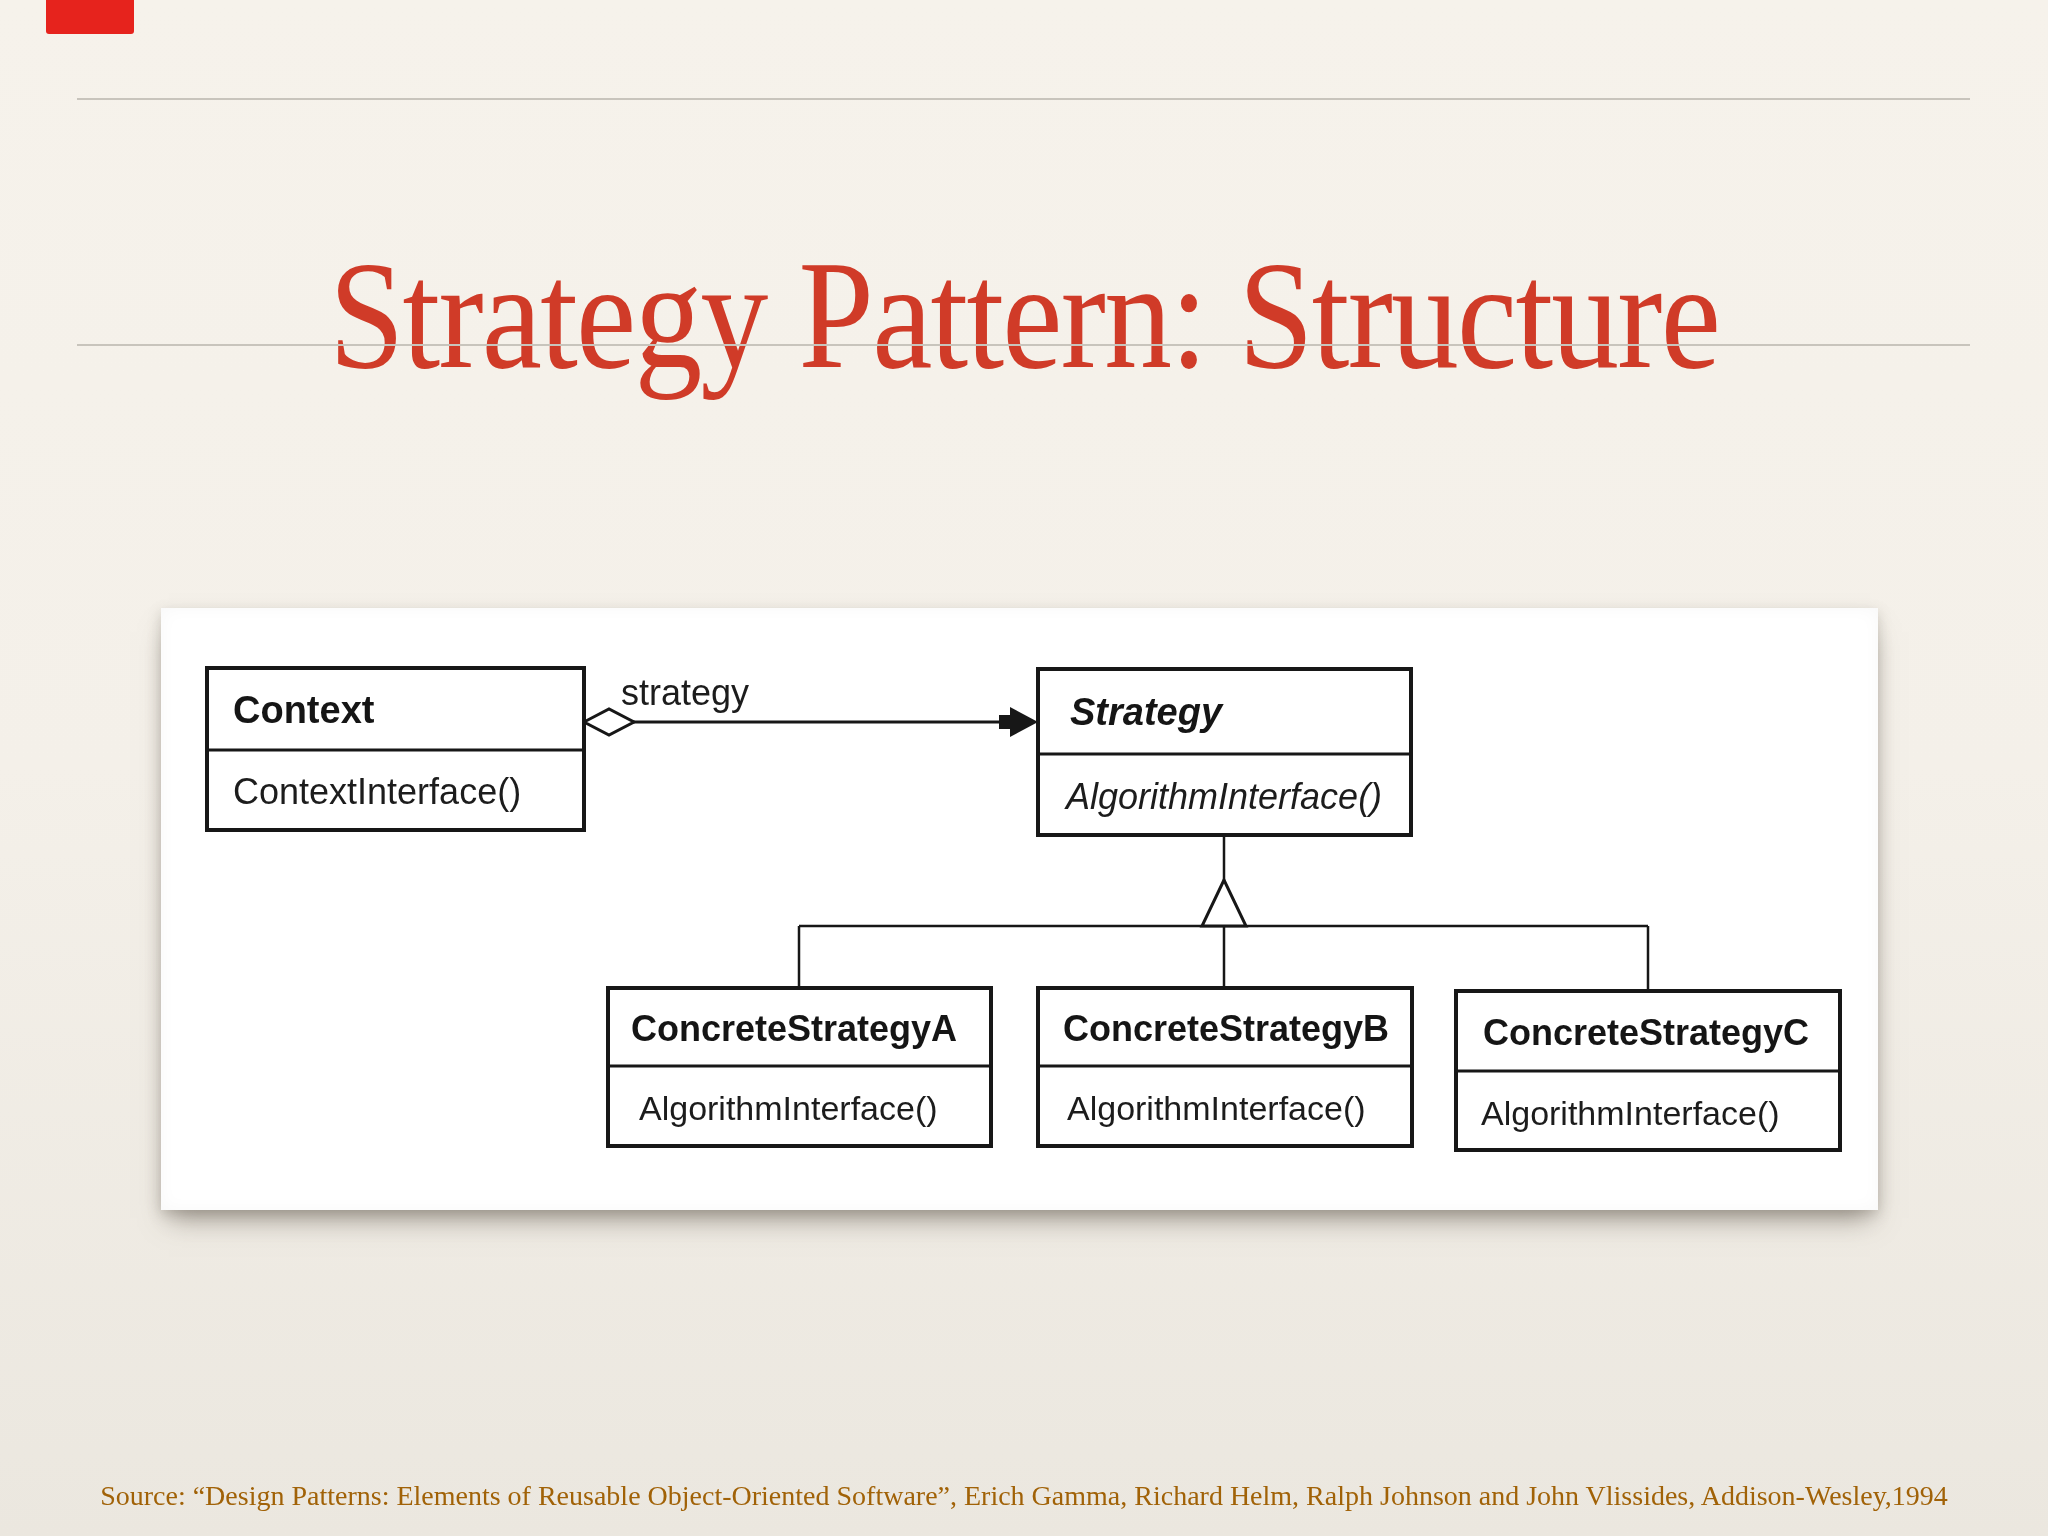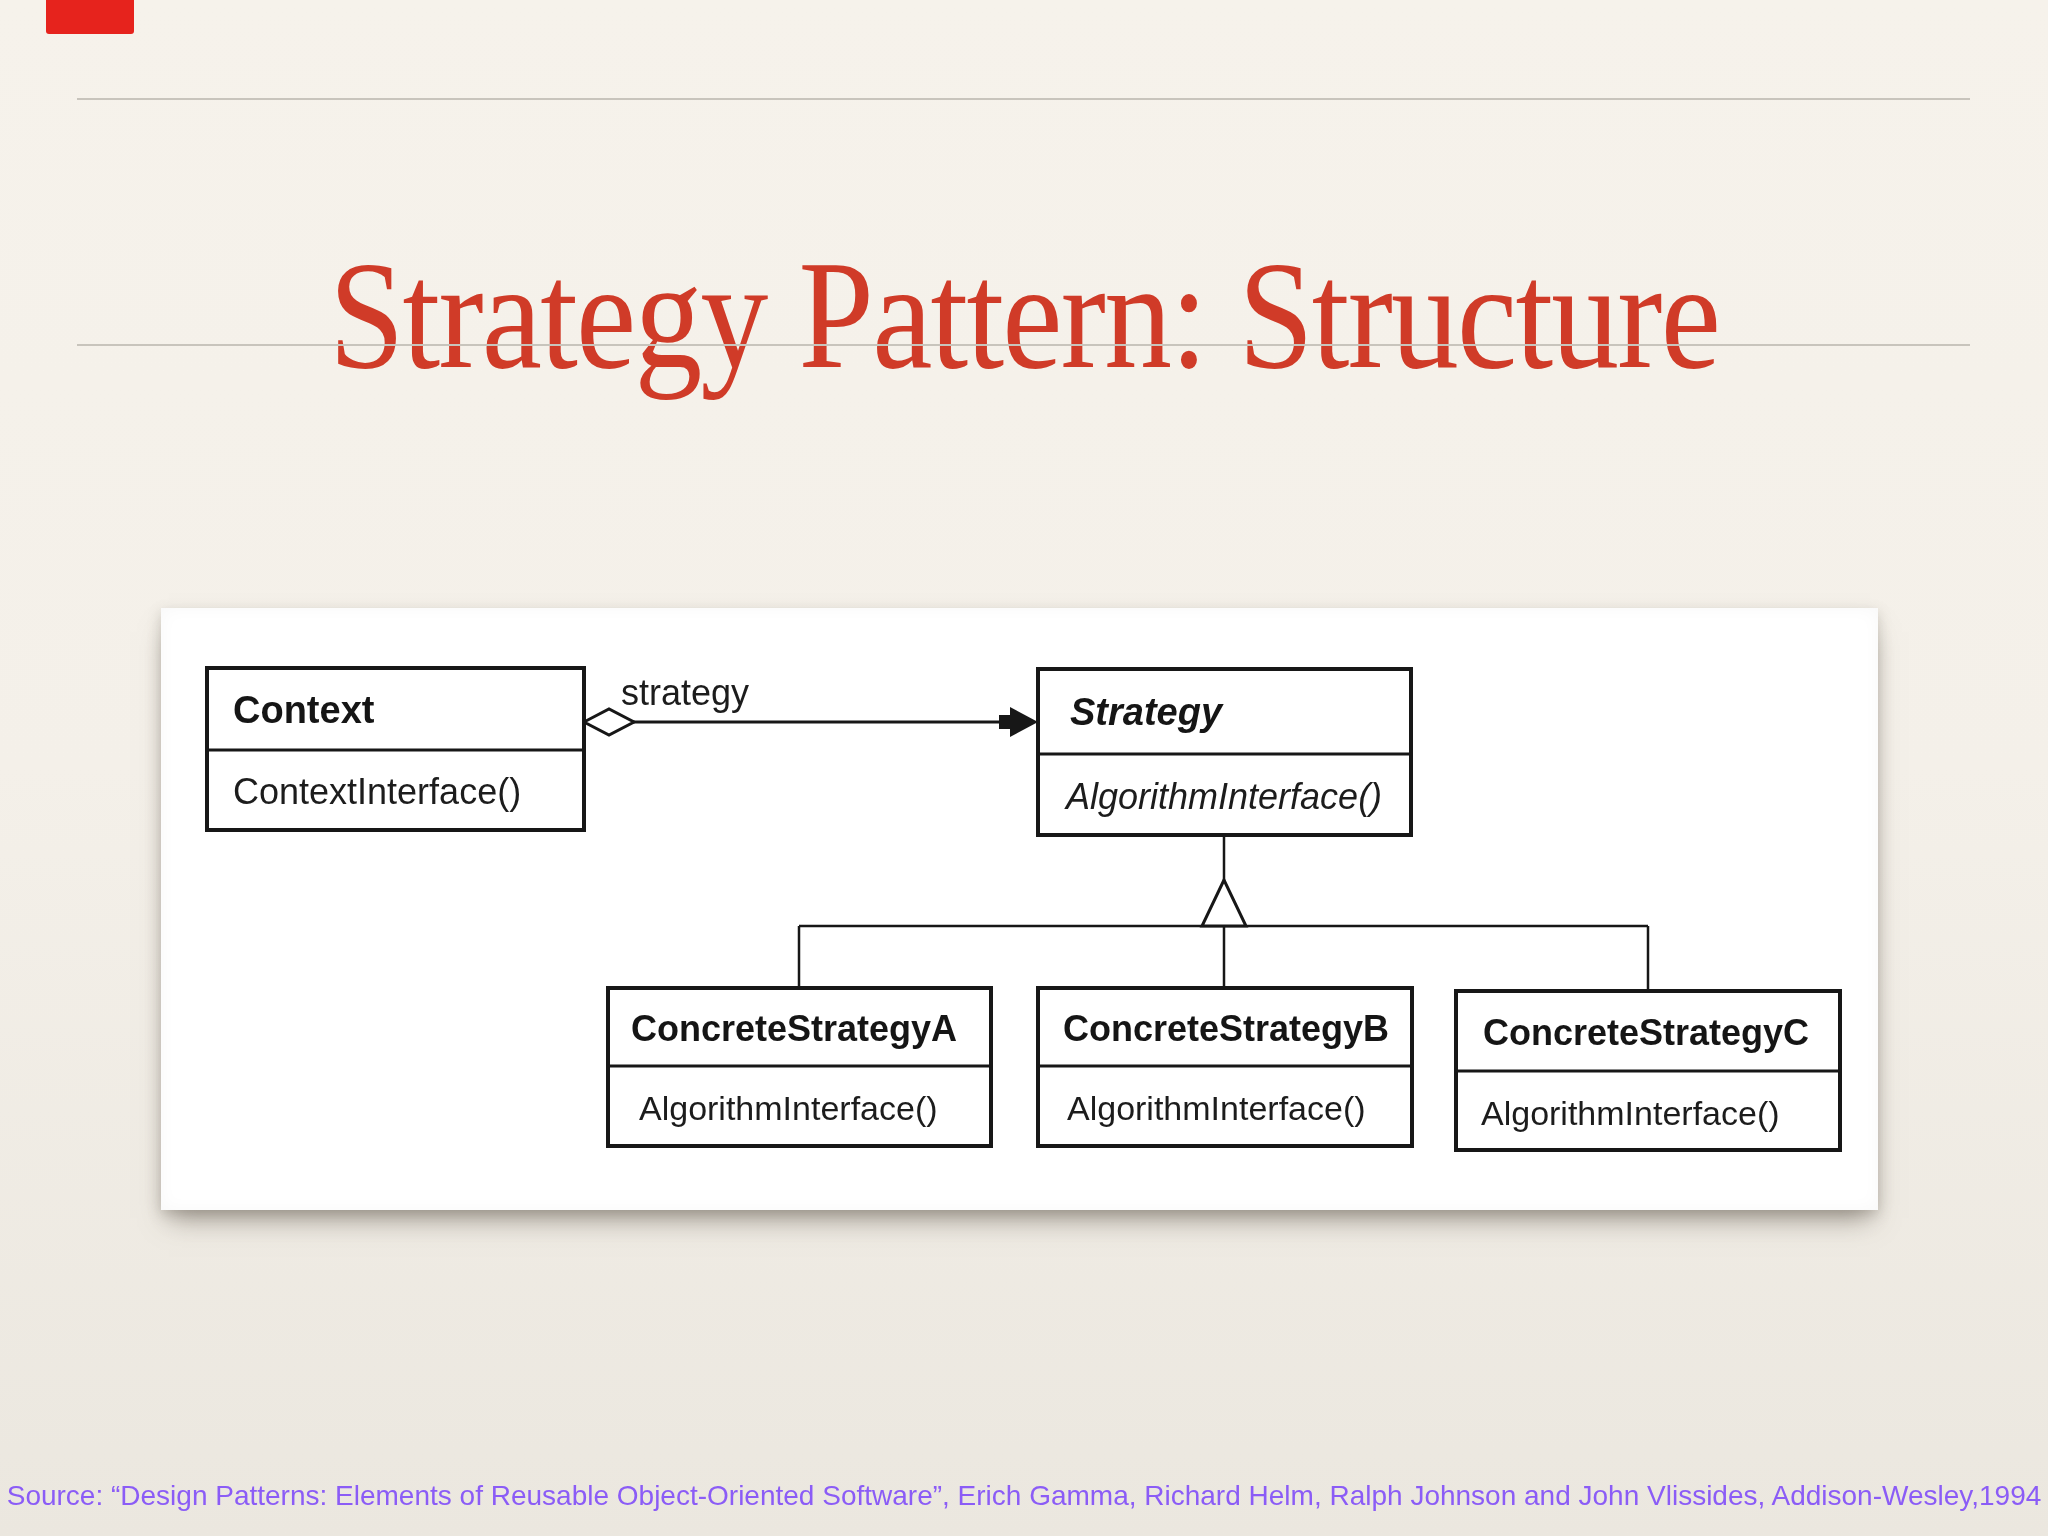--- a/index.html
+++ b/index.html
@@ -39,22 +39,22 @@
   .uml-italic{font-style:italic;}
   .uml-label{font-family:"Liberation Sans",sans-serif;font-size:36px;fill:#1c1c1c;}
   .box{fill:#ffffff;stroke:#171717;stroke-width:4;}
   .divider{stroke:#171717;stroke-width:3;}
   .link{stroke:#171717;stroke-width:3;fill:none;}
   .link-thin{stroke:#171717;stroke-width:2.5;fill:none;}
   .open-shape{fill:#ffffff;stroke:#171717;stroke-width:3;}
   .filled{fill:#171717;stroke:none;}
   .source-citation{
     position:absolute;left:0;right:0;top:1482px;line-height:1;
-    text-align:center;font-family:Liberation Sans, sans-serif;
-    font-size:28px;color:#8b5cf6;
+    text-align:center;font-family:Liberation Serif, serif;
+    font-size:28px;color:#a16207;
   }
 </style>
 </head>
 <body>
 
 <div class="corner-marker"></div>
 
 <div class="rule rule-top"></div>
 
 <h1 class="slide-title">Strategy Pattern: Structure</h1>

